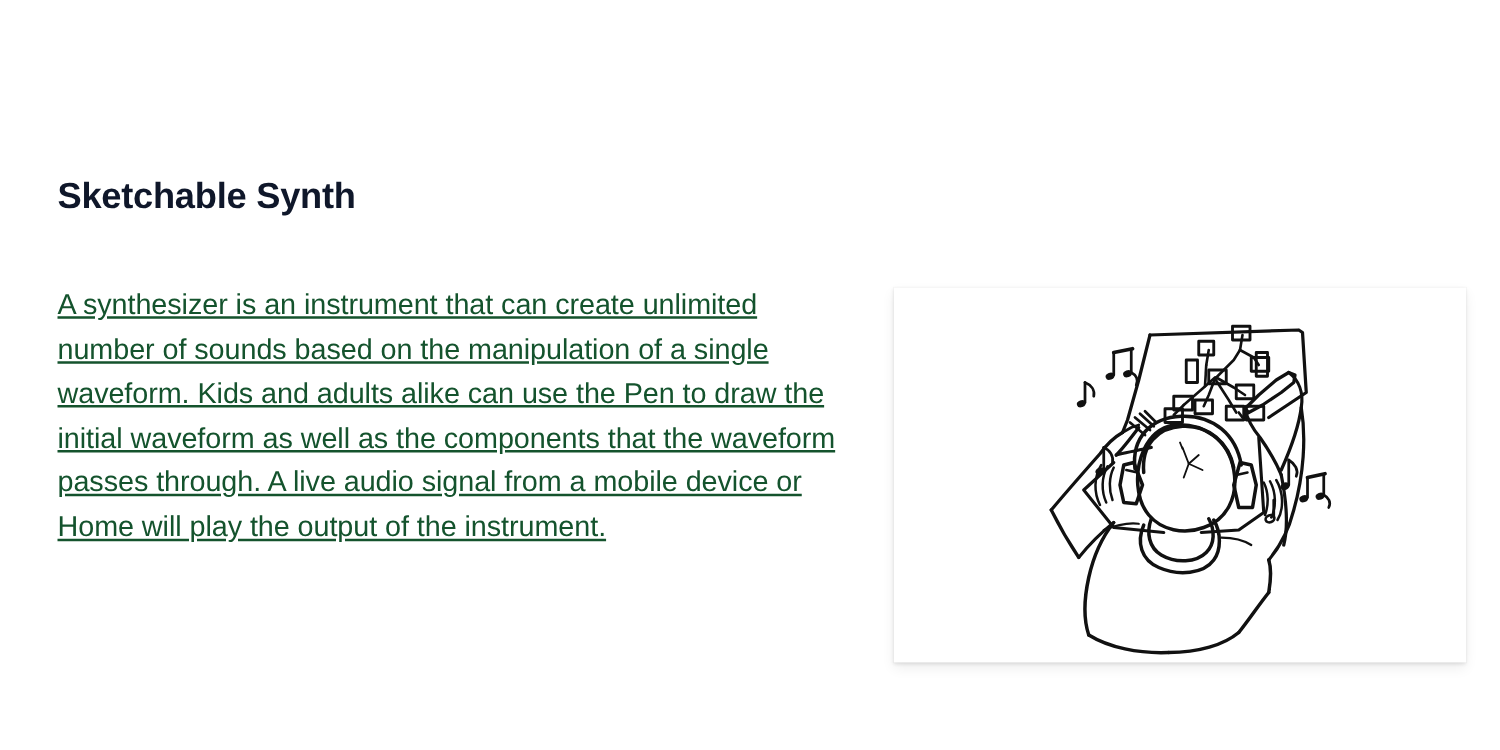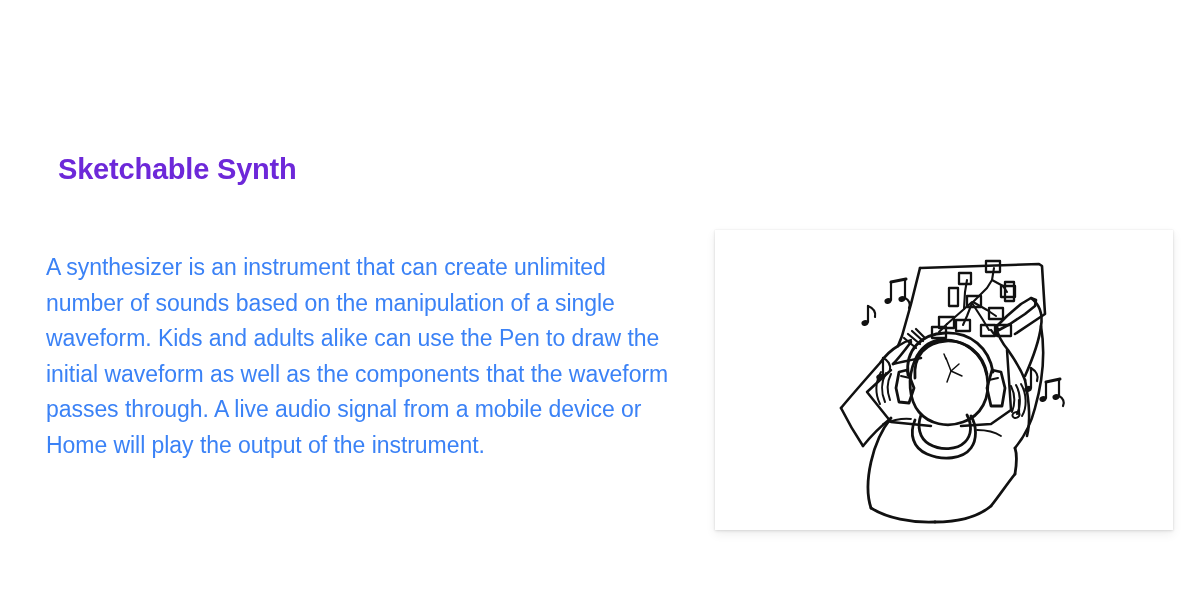--- a/index.html
+++ b/index.html
@@ -24,36 +24,37 @@
   .content-column {
     position: absolute;
     left: 46px;
     top: 140px;
     width: 640px;
   }
 
   .page-title {
     font-size: 29px;
     font-weight: bold;
-    color: #6d28d9;
+    color: #0f172a;
     letter-spacing: -0.2px;
     line-height: 34px;
-    margin: 12px;
+    margin: 0;
     font-stretch: semi-condensed;
   }
 
   .body-copy {
     margin: 0;
     padding-top: 52px;
     font-size: 23px;
     line-height: 35.5px;
-    color: #3b82f6;
+    color: #14532d;
     width: 632px;
     font-weight: 400;
     letter-spacing: -0.05px;
+    text-decoration: underline;
   }
 
   
   .illustration-card {
     position: absolute;
     left: 715px;
     top: 230px;
     width: 458px;
     height: 300px;
     background: #ffffff;

